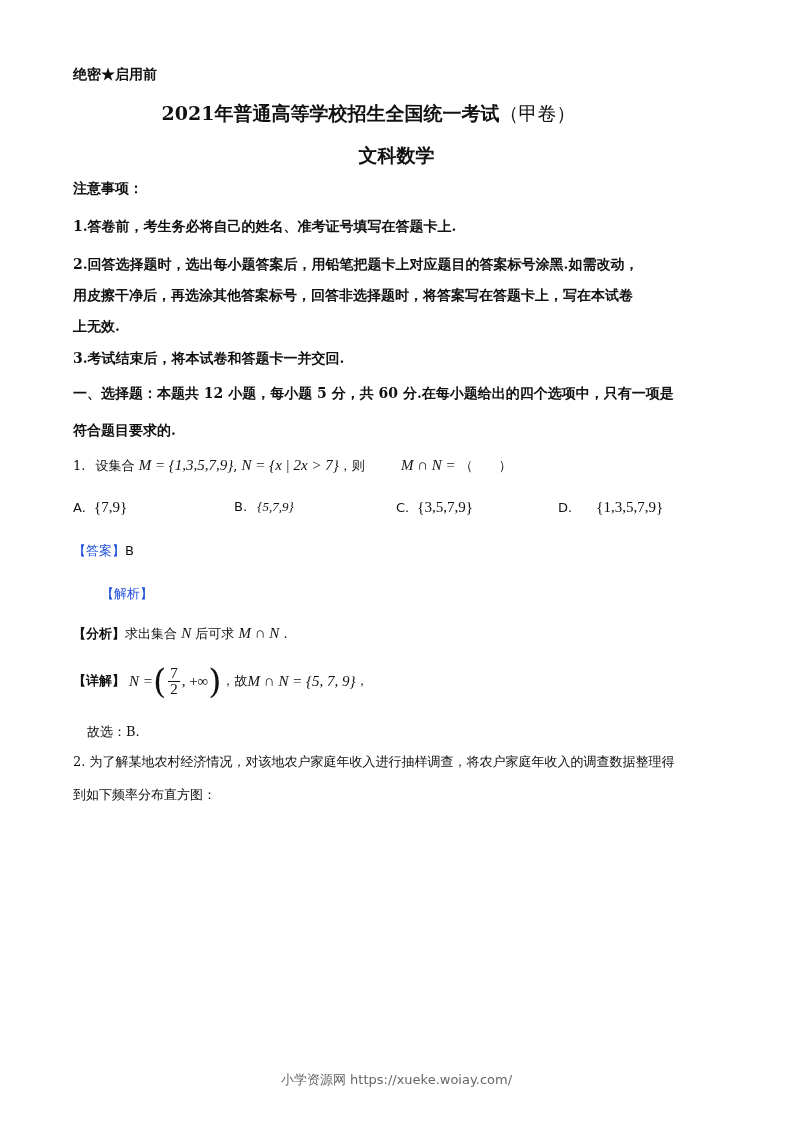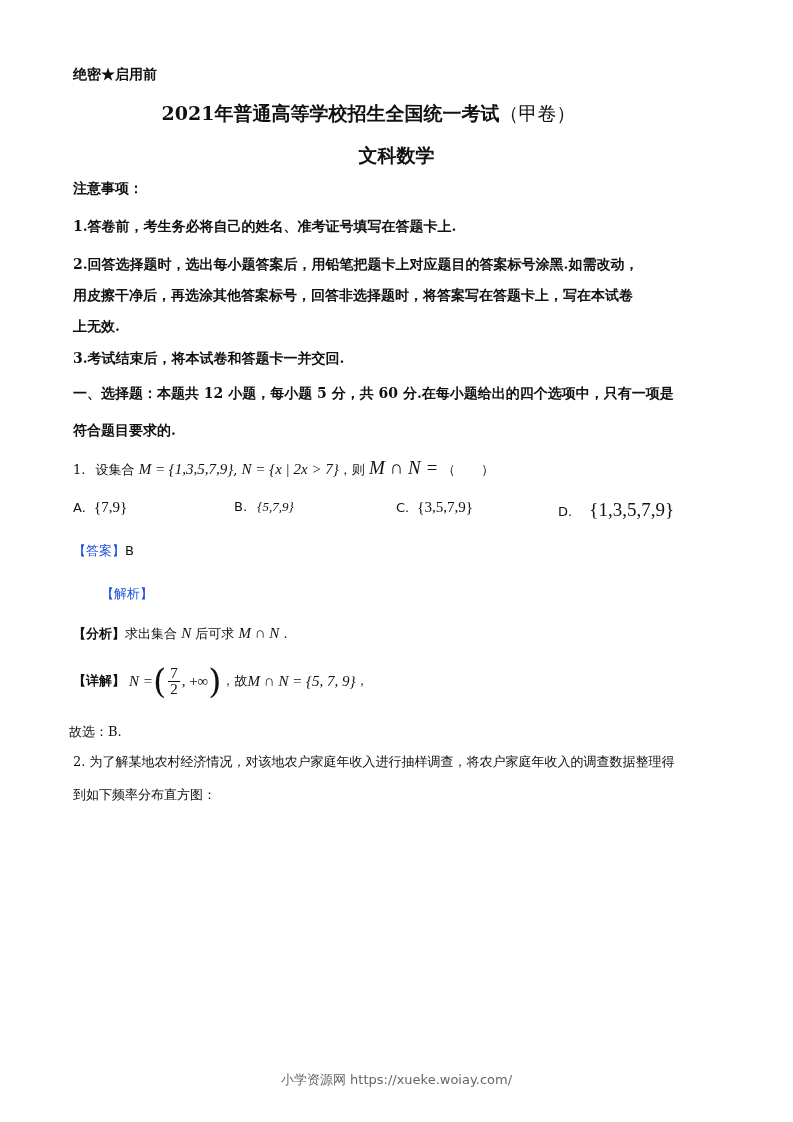--- a/index.html
+++ b/index.html
@@ -36,39 +36,39 @@
 <div class="abs bold" style="left:73px;top:350px;font-size:14px;">3.考试结束后，将本试卷和答题卡一并交回.</div>
 
 <div class="abs bold" style="left:73px;top:385px;font-size:14px;">一、选择题：本题共 12 小题，每小题 5 分，共 60 分.在每小题给出的四个选项中，只有一项是</div>
 <div class="abs bold" style="left:73px;top:422px;font-size:14px;">符合题目要求的.</div>
 
 <div class="abs" style="left:73px;top:457px;font-size:13px;">
   <span>1.</span>
   <span style="margin-left:6px;">设集合</span>
   <span class="math" style="font-size:15px;">M = {1,3,5,7,9}</span>,
   <span class="math" style="font-size:15px;">N = {x | 2x &gt; 7}</span><span>，则</span>
-  <span class="math" style="font-size:19px;">M ∩ N =</span>
+  <span class="math" style="font-size:15px;margin-left:32px;">M ∩ N =</span>
   <span>（　　）</span>
 </div>
 
 <div class="abs sans" style="left:73px;top:499px;font-size:13px;">
   <span>A.</span>
   <span class="mathup" style="font-size:15px;margin-left:4px;">{7,9}</span>
 </div>
 <div class="abs sans" style="left:234px;top:499px;font-size:13px;">
   <span>B.</span>
   <span class="mathup" style="font-size:13px;margin-left:6px;font-style:italic;">{5,7,9}</span>
 </div>
 <div class="abs sans" style="left:396px;top:499px;font-size:13px;">
   <span>C.</span>
   <span class="mathup" style="font-size:15px;margin-left:4px;">{3,5,7,9}</span>
 </div>
 <div class="abs sans" style="left:558px;top:499px;font-size:13px;">
   <span>D.</span>
-  <span class="mathup" style="font-size:19px;margin-left:13px;">{1,3,5,7,9}</span>
+  <span class="mathup" style="font-size:15px;margin-left:20px;">{1,3,5,7,9}</span>
 </div>
 
 <div class="abs sans" style="left:73px;top:542px;font-size:13px;">
   <span class="blue">【答案】</span><span>B</span>
 </div>
 
 <div class="abs sans blue" style="left:73px;top:585px;font-size:13px;margin-left:28px;">【解析】</div>
 
 <div class="abs" style="left:73px;top:625px;font-size:13px;">
   <span class="bold sans">【分析】</span><span>求出集合</span>
@@ -86,18 +86,18 @@
     <span class="num">7</span>
     <span>2</span>
   </span>
   <span class="mathup" style="font-size:15px;">, +∞</span>
   <span class="bigparen">)</span>
   <span>，故</span>
   <span class="math" style="font-size:15px;">M ∩ N = {5, 7, 9}</span>
   <span>，</span>
 </div>
 
-<div class="abs" style="left:69px;top:723px;font-size:13px;">故选：B.</div>
+<div class="abs" style="left:87px;top:723px;font-size:13px;">故选：B.</div>
 
 <div class="abs" style="left:73px;top:753px;font-size:13px;">2.  为了解某地农村经济情况，对该地农户家庭年收入进行抽样调查，将农户家庭年收入的调查数据整理得</div>
 <div class="abs" style="left:73px;top:786px;font-size:13px;">到如下频率分布直方图：</div>
 
 <div class="abs sans" style="left:0;width:793px;text-align:center;top:1071px;font-size:13px;color:#666;">小学资源网 https://xueke.woiay.com/</div>
 
 </body></html>

